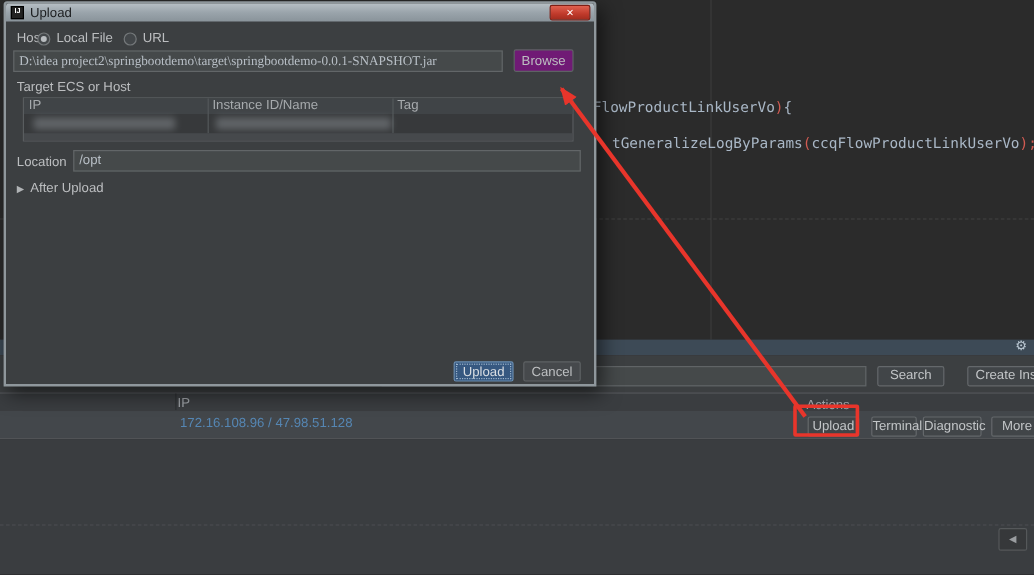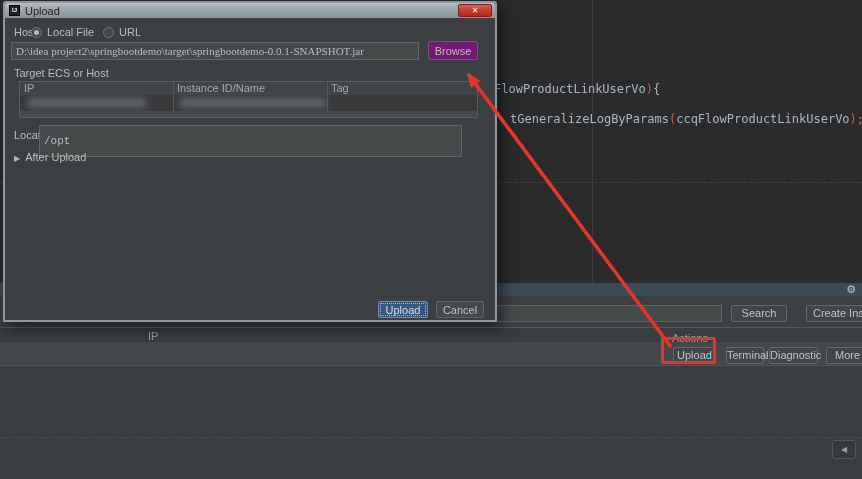--- a/index.html
+++ b/index.html
@@ -83,21 +83,21 @@
   .th { position:absolute; top:0; color:#a6aaad; font-size:11px; line-height:13px; }
   .th-ip { left:4px; } .th-inst { left:157px; } .th-tag { left:311px; }
   .vline { position:absolute; top:0; width:1px; height:29px; background:#54585a; }
   .v1 { left:153px; } .v2 { left:307px; }
   .dtable-row { position:absolute; left:0; top:13px; width:100%; height:16px; cursor:pointer; }
   .blur { position:absolute; background:#8a8f94; filter:blur(3px); opacity:.5; border-radius:2px; }
   .b1 { left:8px; top:3px; width:118px; height:10px; }
   .b2 { left:160px; top:3px; width:146px; height:10px; }
   .dtable-scroll { position:absolute; left:0; top:29px; width:100%; height:6px; background:#46494c; }
   .loc-lbl { left:9px; top:111px; }
-  .loc-field { left:34px; top:107px; width:423px; height:32px;font-family:Liberation Mono, monospace; }
+  .loc-field { left:56px; top:107px; width:423px; height:18px; }
   .after-upload { position:absolute; left:9px; top:133px; color:#bcbec0; cursor:pointer; }
   .tri { font-size:8px; margin-right:5px; color:#b0b3b5; }
   .upload-btn { left:373px; top:283px; width:50px; height:17px; background:#365880;
                 border:1px solid #6a8db0; color:#d8dde2; outline:1px dotted #9fb6cc; outline-offset:-3px; }
   .cancel-btn { left:431px; top:283px; width:48px; height:17px; background:#46494c; }
 
   
   .red-rect { position:absolute; left:661px; top:337px; width:55px; height:27px;
               border:3px solid #e8352b; border-radius:2px; z-index:20; pointer-events:none; }
   .arrow-svg { position:absolute; left:0; top:0; z-index:21; pointer-events:none; }
@@ -119,20 +119,21 @@
   <input class="search-input" style="">
   <button class="pbtn search-btn">Search</button>
   <button class="pbtn create-btn">Create Instance</button>
 
   <div class="ptable-header">
     <span class="ip-h">IP</span>
     <span class="actions-h">Actions</span>
   </div>
   <div class="col-divider"></div>
   <div class="ptable-row">
+    <span class="ip-link">172.16.108.96 / 47.98.51.128</span>
     <button class="pbtn act-upload">Upload</button>
     <button class="pbtn act-terminal">Terminal</button>
     <button class="pbtn act-diagnostic">Diagnostic</button>
     <button class="pbtn act-more"><span>More</span></button>
   </div>
   <div class="panel-empty">
     <div class="dash-div"></div>
     <button class="back-btn"><span>◀</span></button>
   </div>
 

